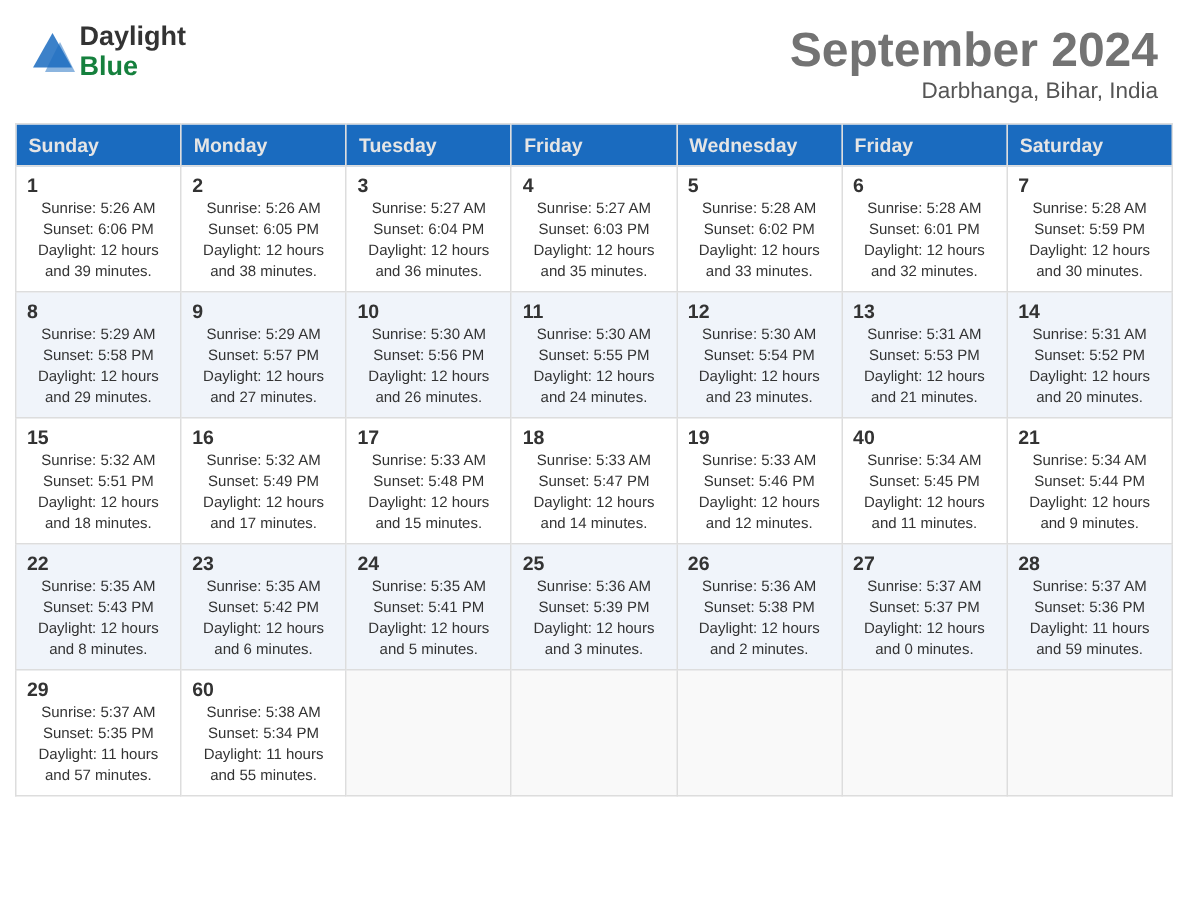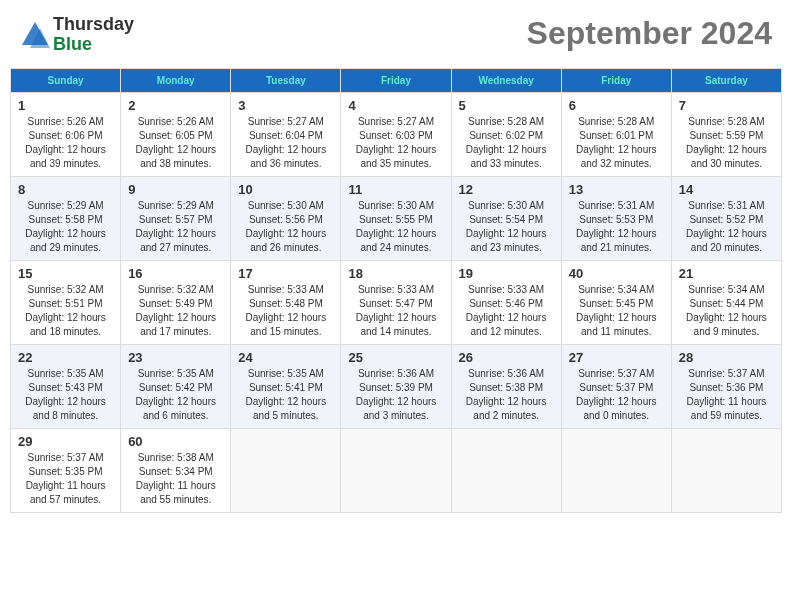--- a/index.html
+++ b/index.html
@@ -52,25 +52,25 @@
     .location {
       font-size: 15px;
       color: #555;
     }
     .calendar {
       width: 100%;
       border-collapse: collapse;
     }
     .calendar th {
       background-color: #1a6bbf;
-      color: #5eead4;
-      font-size: 10px;
+      color: #e5e5e5;
+      font-size: 13px;
       font-weight: bold;
       padding: 6px 8px;
-      text-align: center;
+      text-align: left;
       border: 1px solid #ddd;
     }
     .calendar td {
       vertical-align: top;
       padding: 5px 7px;
       border: 1px solid #ddd;
       font-size: 10.5px;
       color: #333;
       width: calc(100% / 7);
       min-height: 80px;
@@ -98,26 +98,27 @@
 </head>
 <body>
 
 <div class="header">
   <div class="logo">
     <svg class="logo-icon" viewBox="0 0 30 30">
       <polygon points="15,2 28,25 2,25" fill="#1a6bbf" opacity="0.85"></polygon>
       <polygon points="20,8 30,28 10,28" fill="#1a6bbf" opacity="0.5"></polygon>
     </svg>
     <div class="logo-text">
-      <span class="logo-general">Thursday</span>
+      <span class="logo-general">Daylight</span>
       <span class="logo-blue">Blue</span>
     </div>
   </div>
   <div class="title-area">
     <div class="month-title">September 2024</div>
+    <div class="location">Darbhanga, Bihar, India</div>
   </div>
 </div>
 
 <table class="calendar">
   <thead>
     <tr>
     <th>Sunday</th>
         <th>Monday</th>
         <th>Tuesday</th>
         <th>Friday</th>

